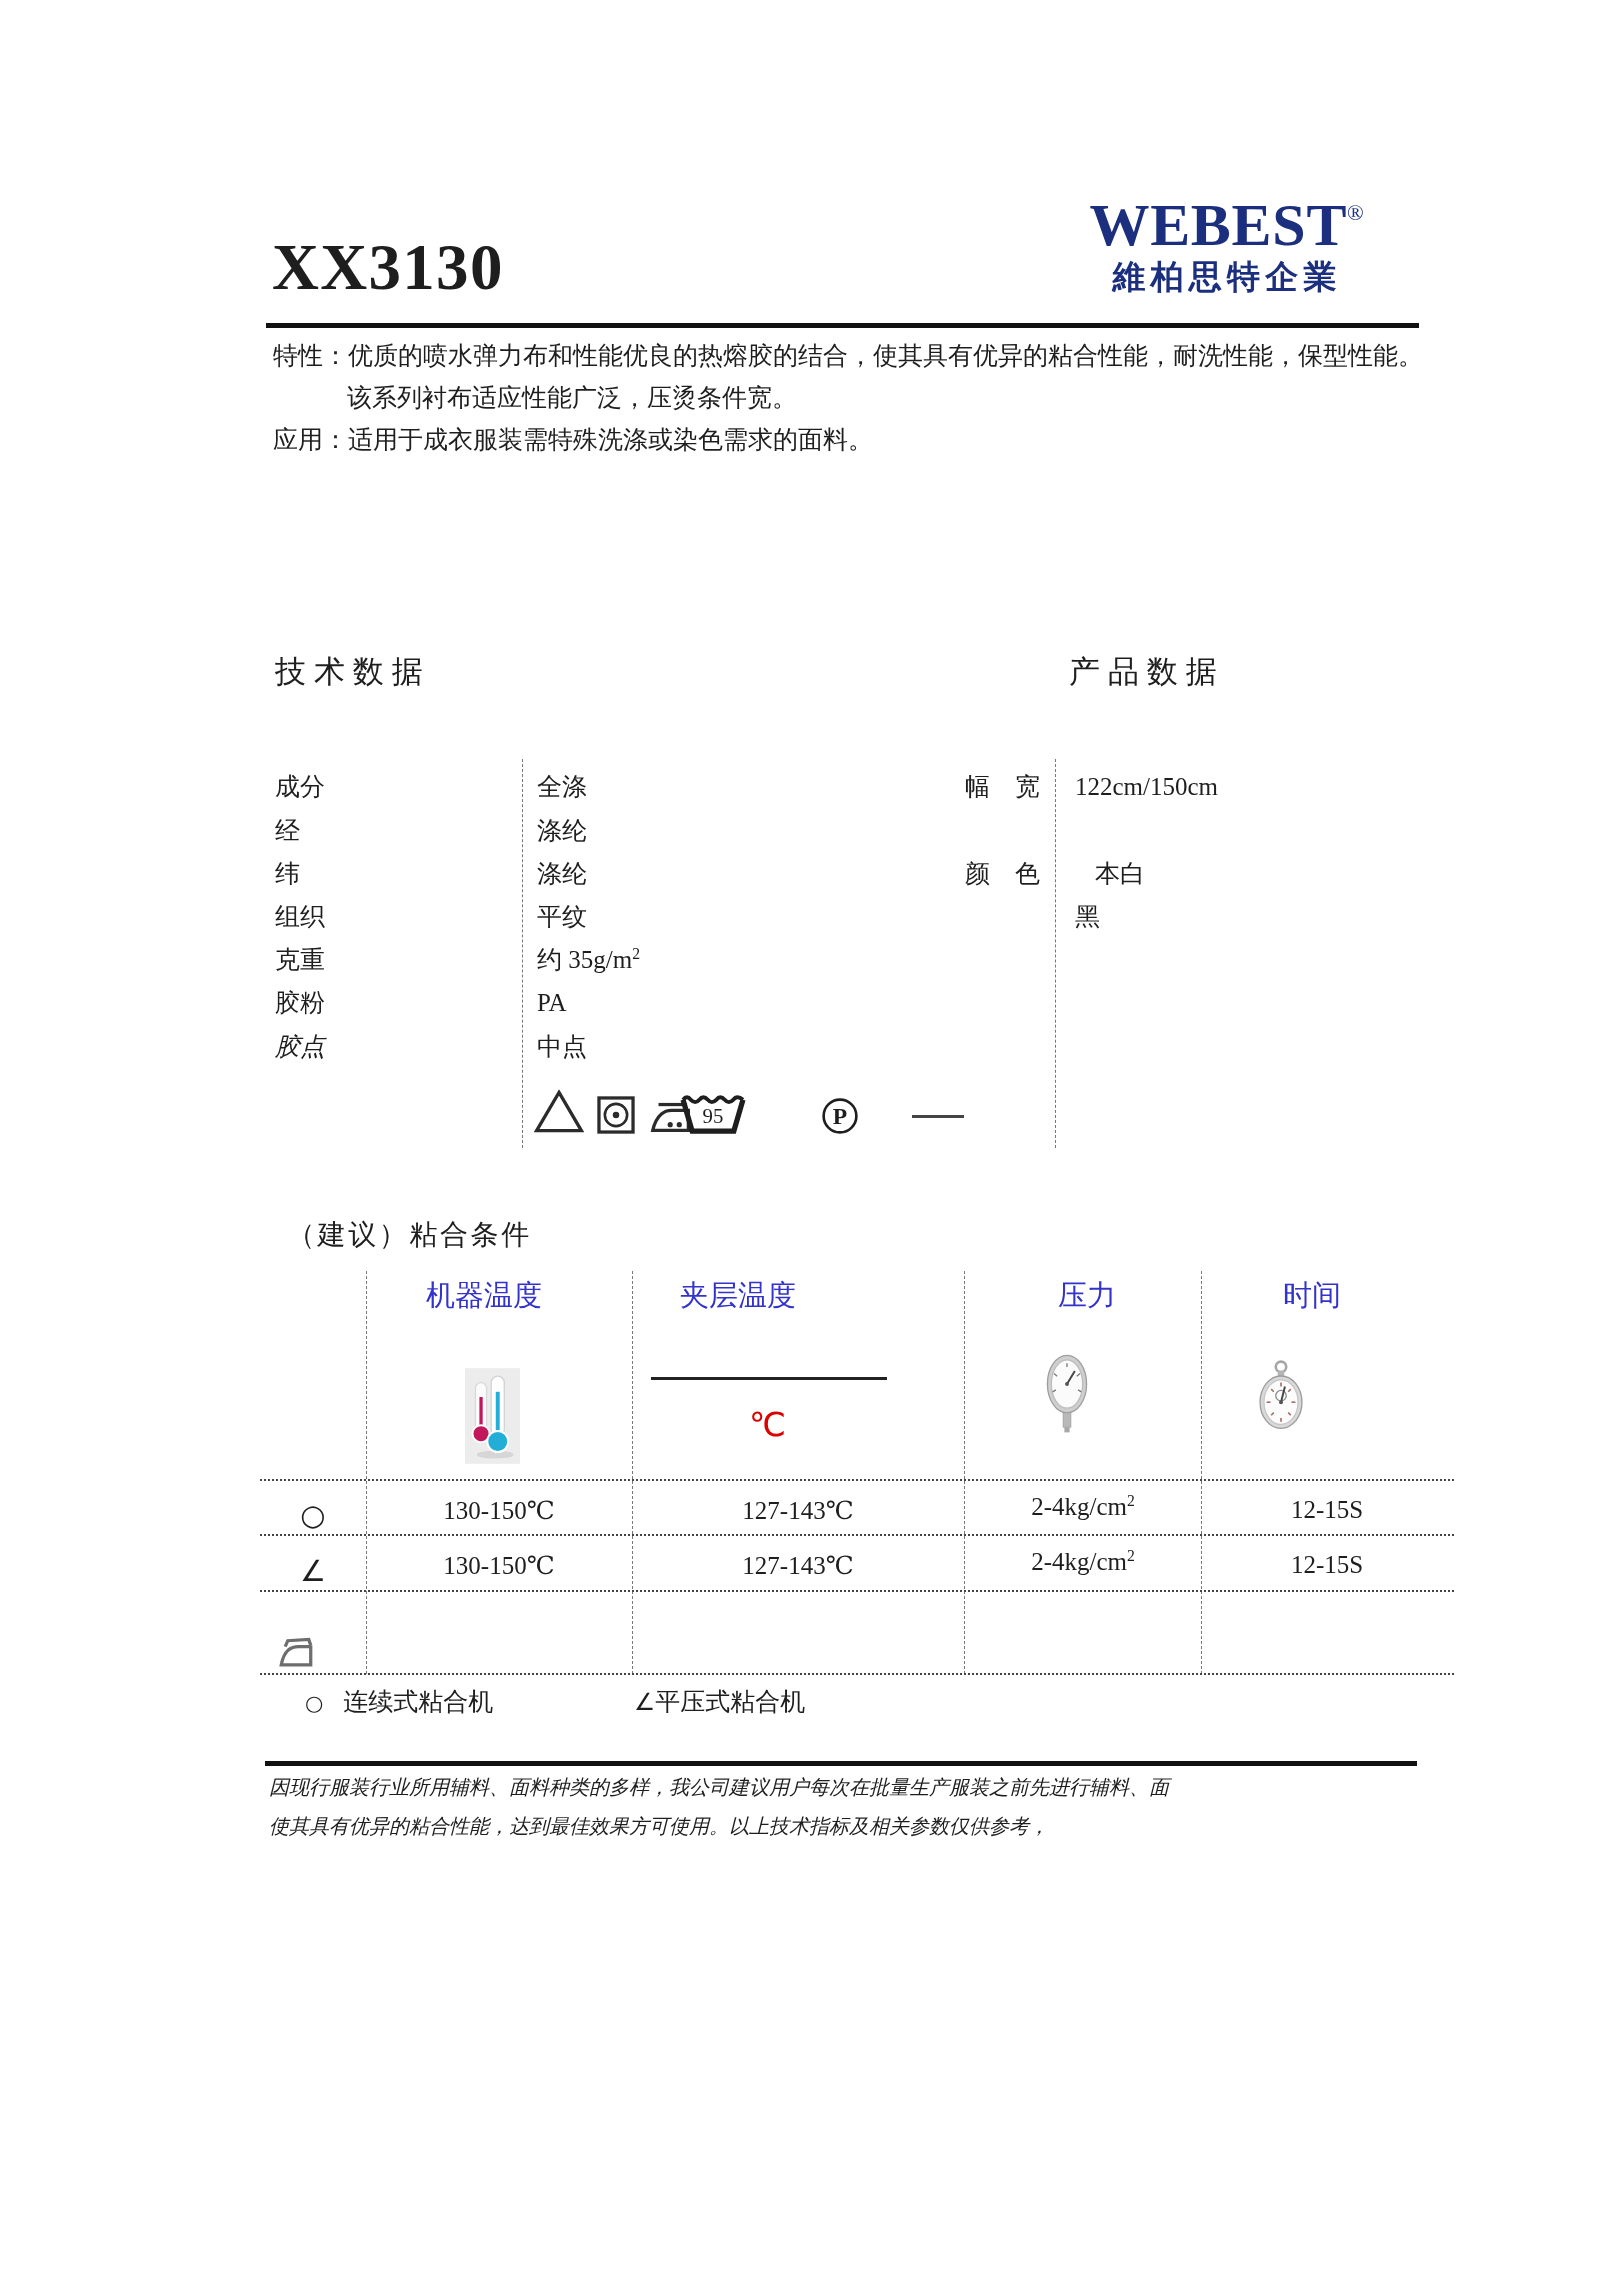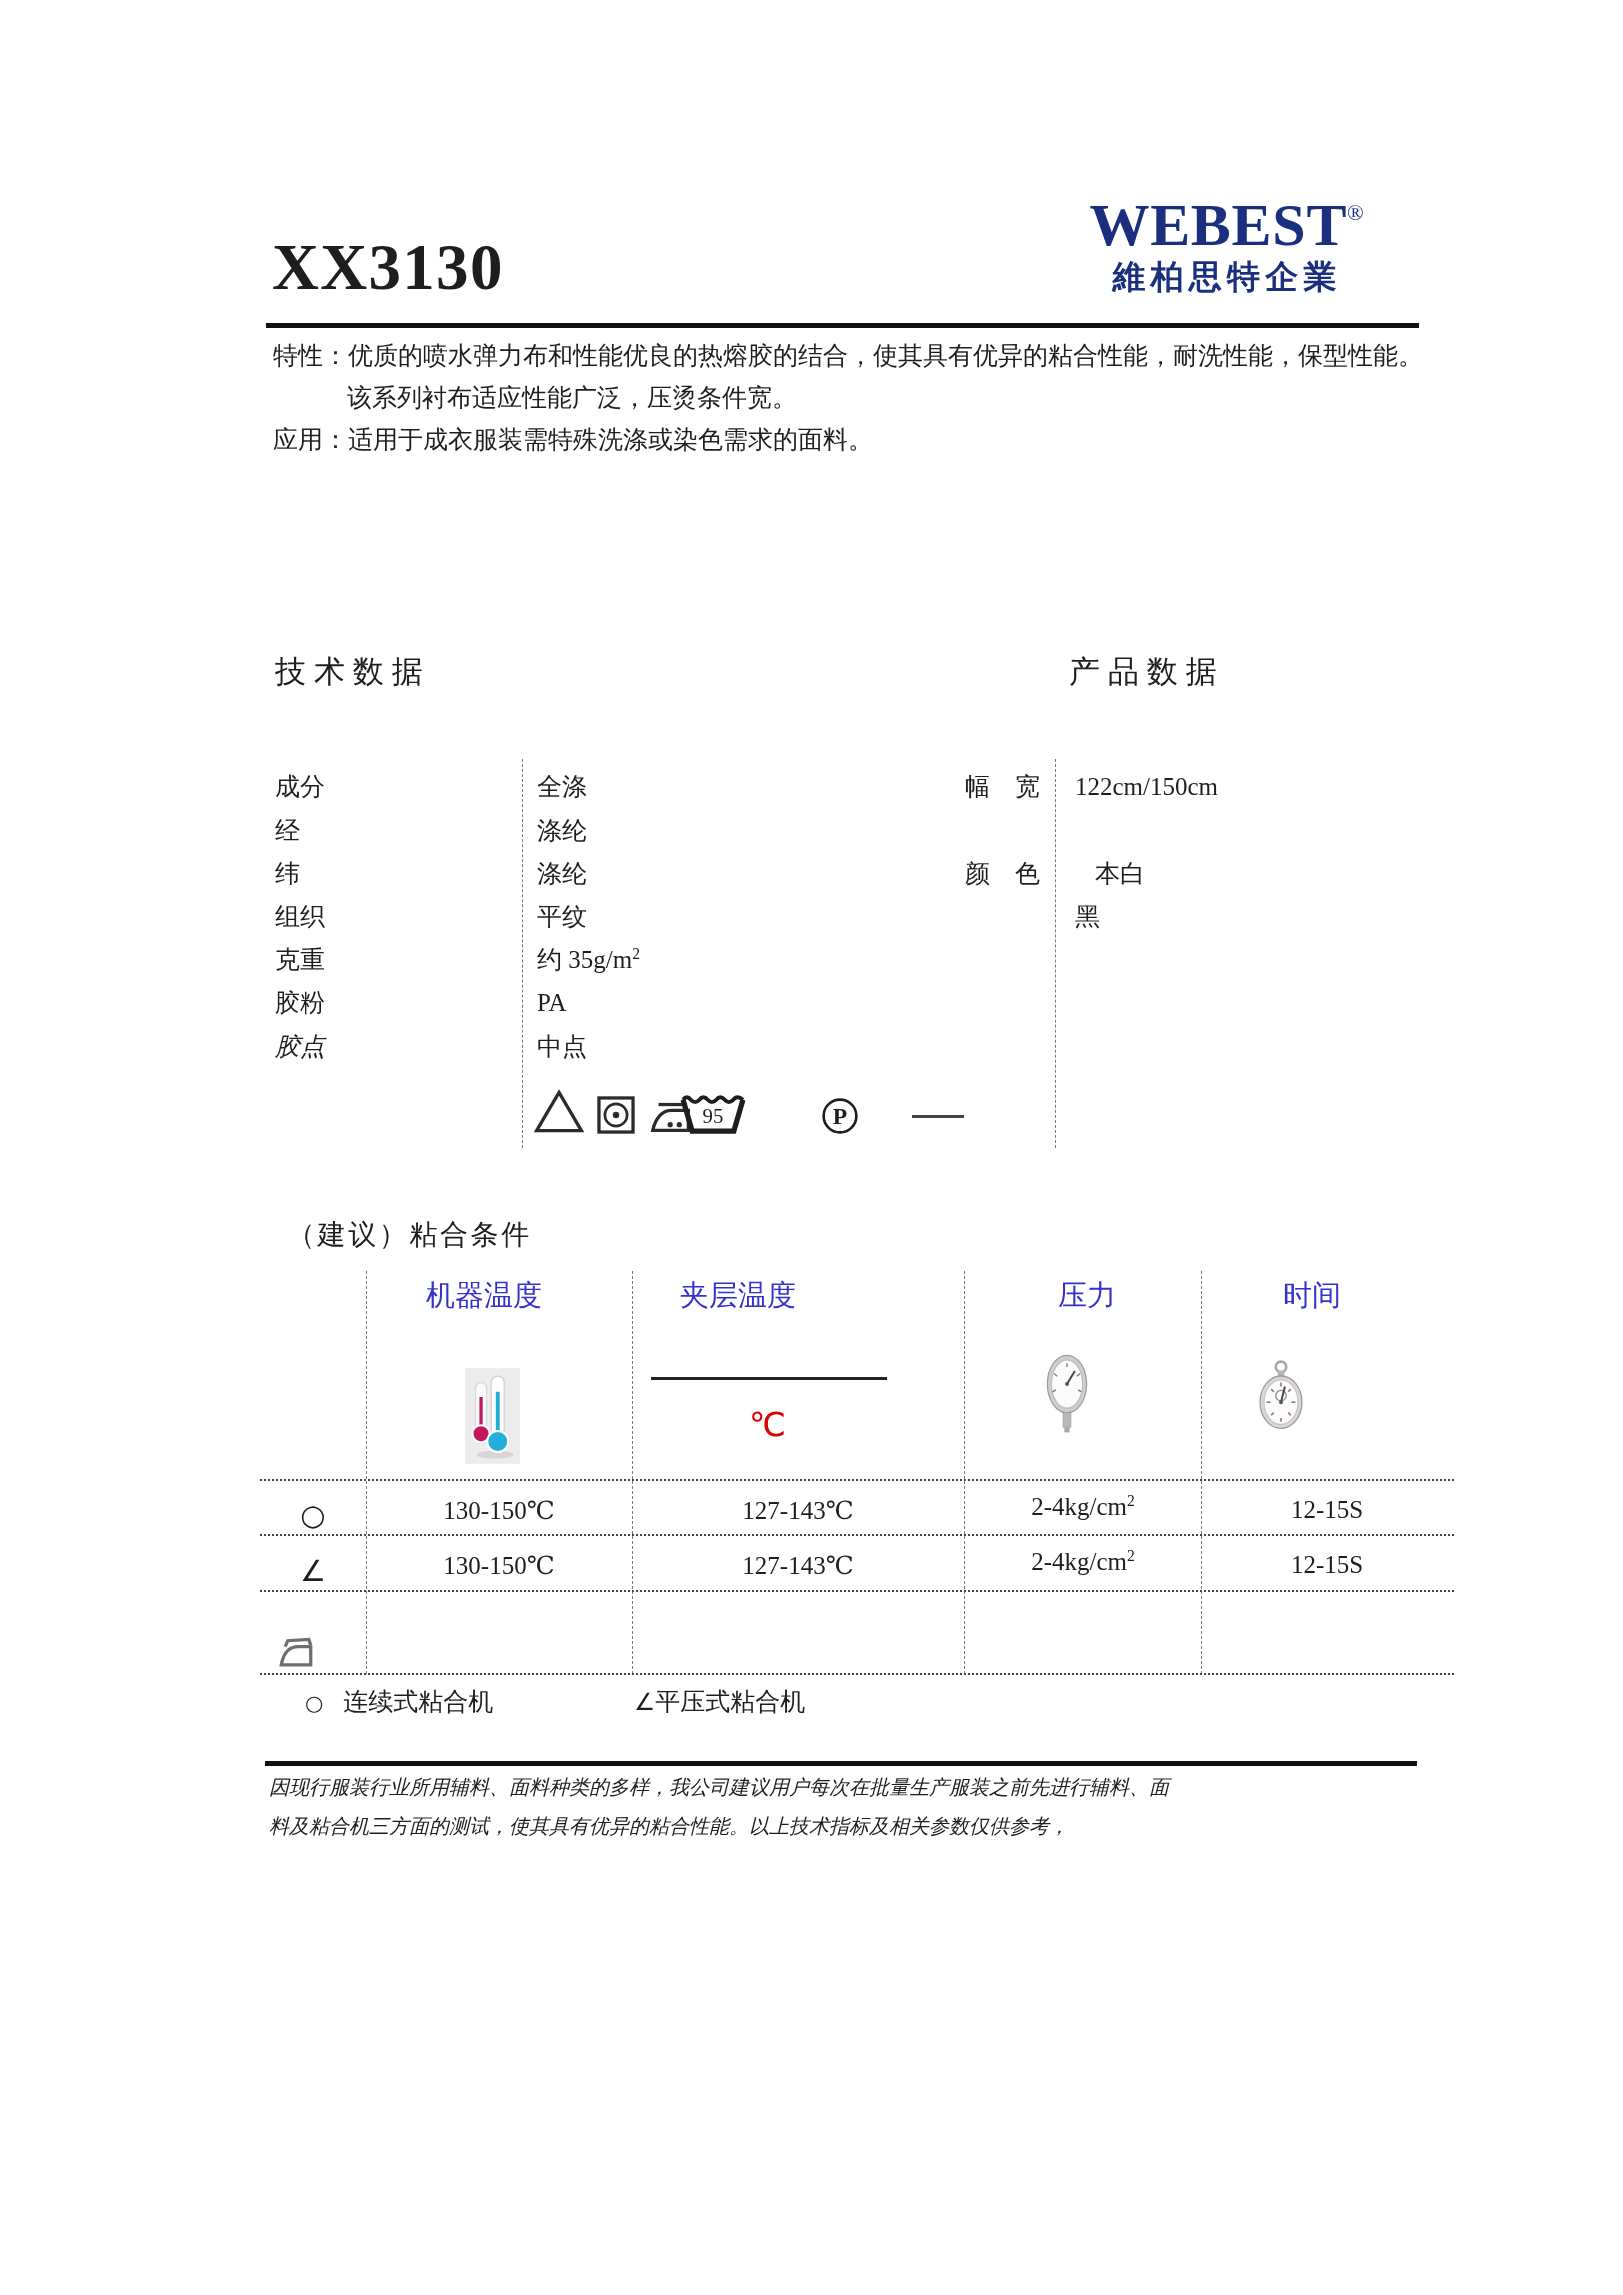--- a/index.html
+++ b/index.html
@@ -193,16 +193,16 @@
       <path d="M14 16 L18 7 L50 5 L53 14" fill="none" stroke="#6e6e6e" stroke-width="5"></path>
       <path d="M53 14 L53 44 L8 44 Q11 28 19 21 Q25 16 34 16 L53 16" fill="none" stroke="#6e6e6e" stroke-width="5"></path>
     </svg>
   </div>
 
   <div class="abs" style="left:305px;top:1687px;"><span class="legend-sym">○</span><span class="t38" style="margin-left:20px;">连续式粘合机</span></div>
   <div class="abs" style="left:634px;top:1687px;"><span class="legend-sym" style="font-size:23.6px;">∠</span><span class="t38">平压式粘合机</span></div>
 
   <div class="abs rule" style="left:265px;top:1761px;width:1152px;height:4.6px;"></div>
   <div class="abs t39" style="left:269px;top:1775px;">因现行服装行业所用辅料、面料种类的多样，我公司建议用户每次在批量生产服装之前先进行辅料、面</div>
-  <div class="abs t39" style="left:269px;top:1814px;">料及粘合机三方面的测试，使其具有优异的粘合性能。以上技术指标及相关参数仅供参考，</div>
+  <div class="abs t39" style="left:269px;top:1814px;">使其具有优异的粘合性能，达到最佳效果方可使用。以上技术指标及相关参数仅供参考，</div>
 
 </div>
 
 
 </body></html>

